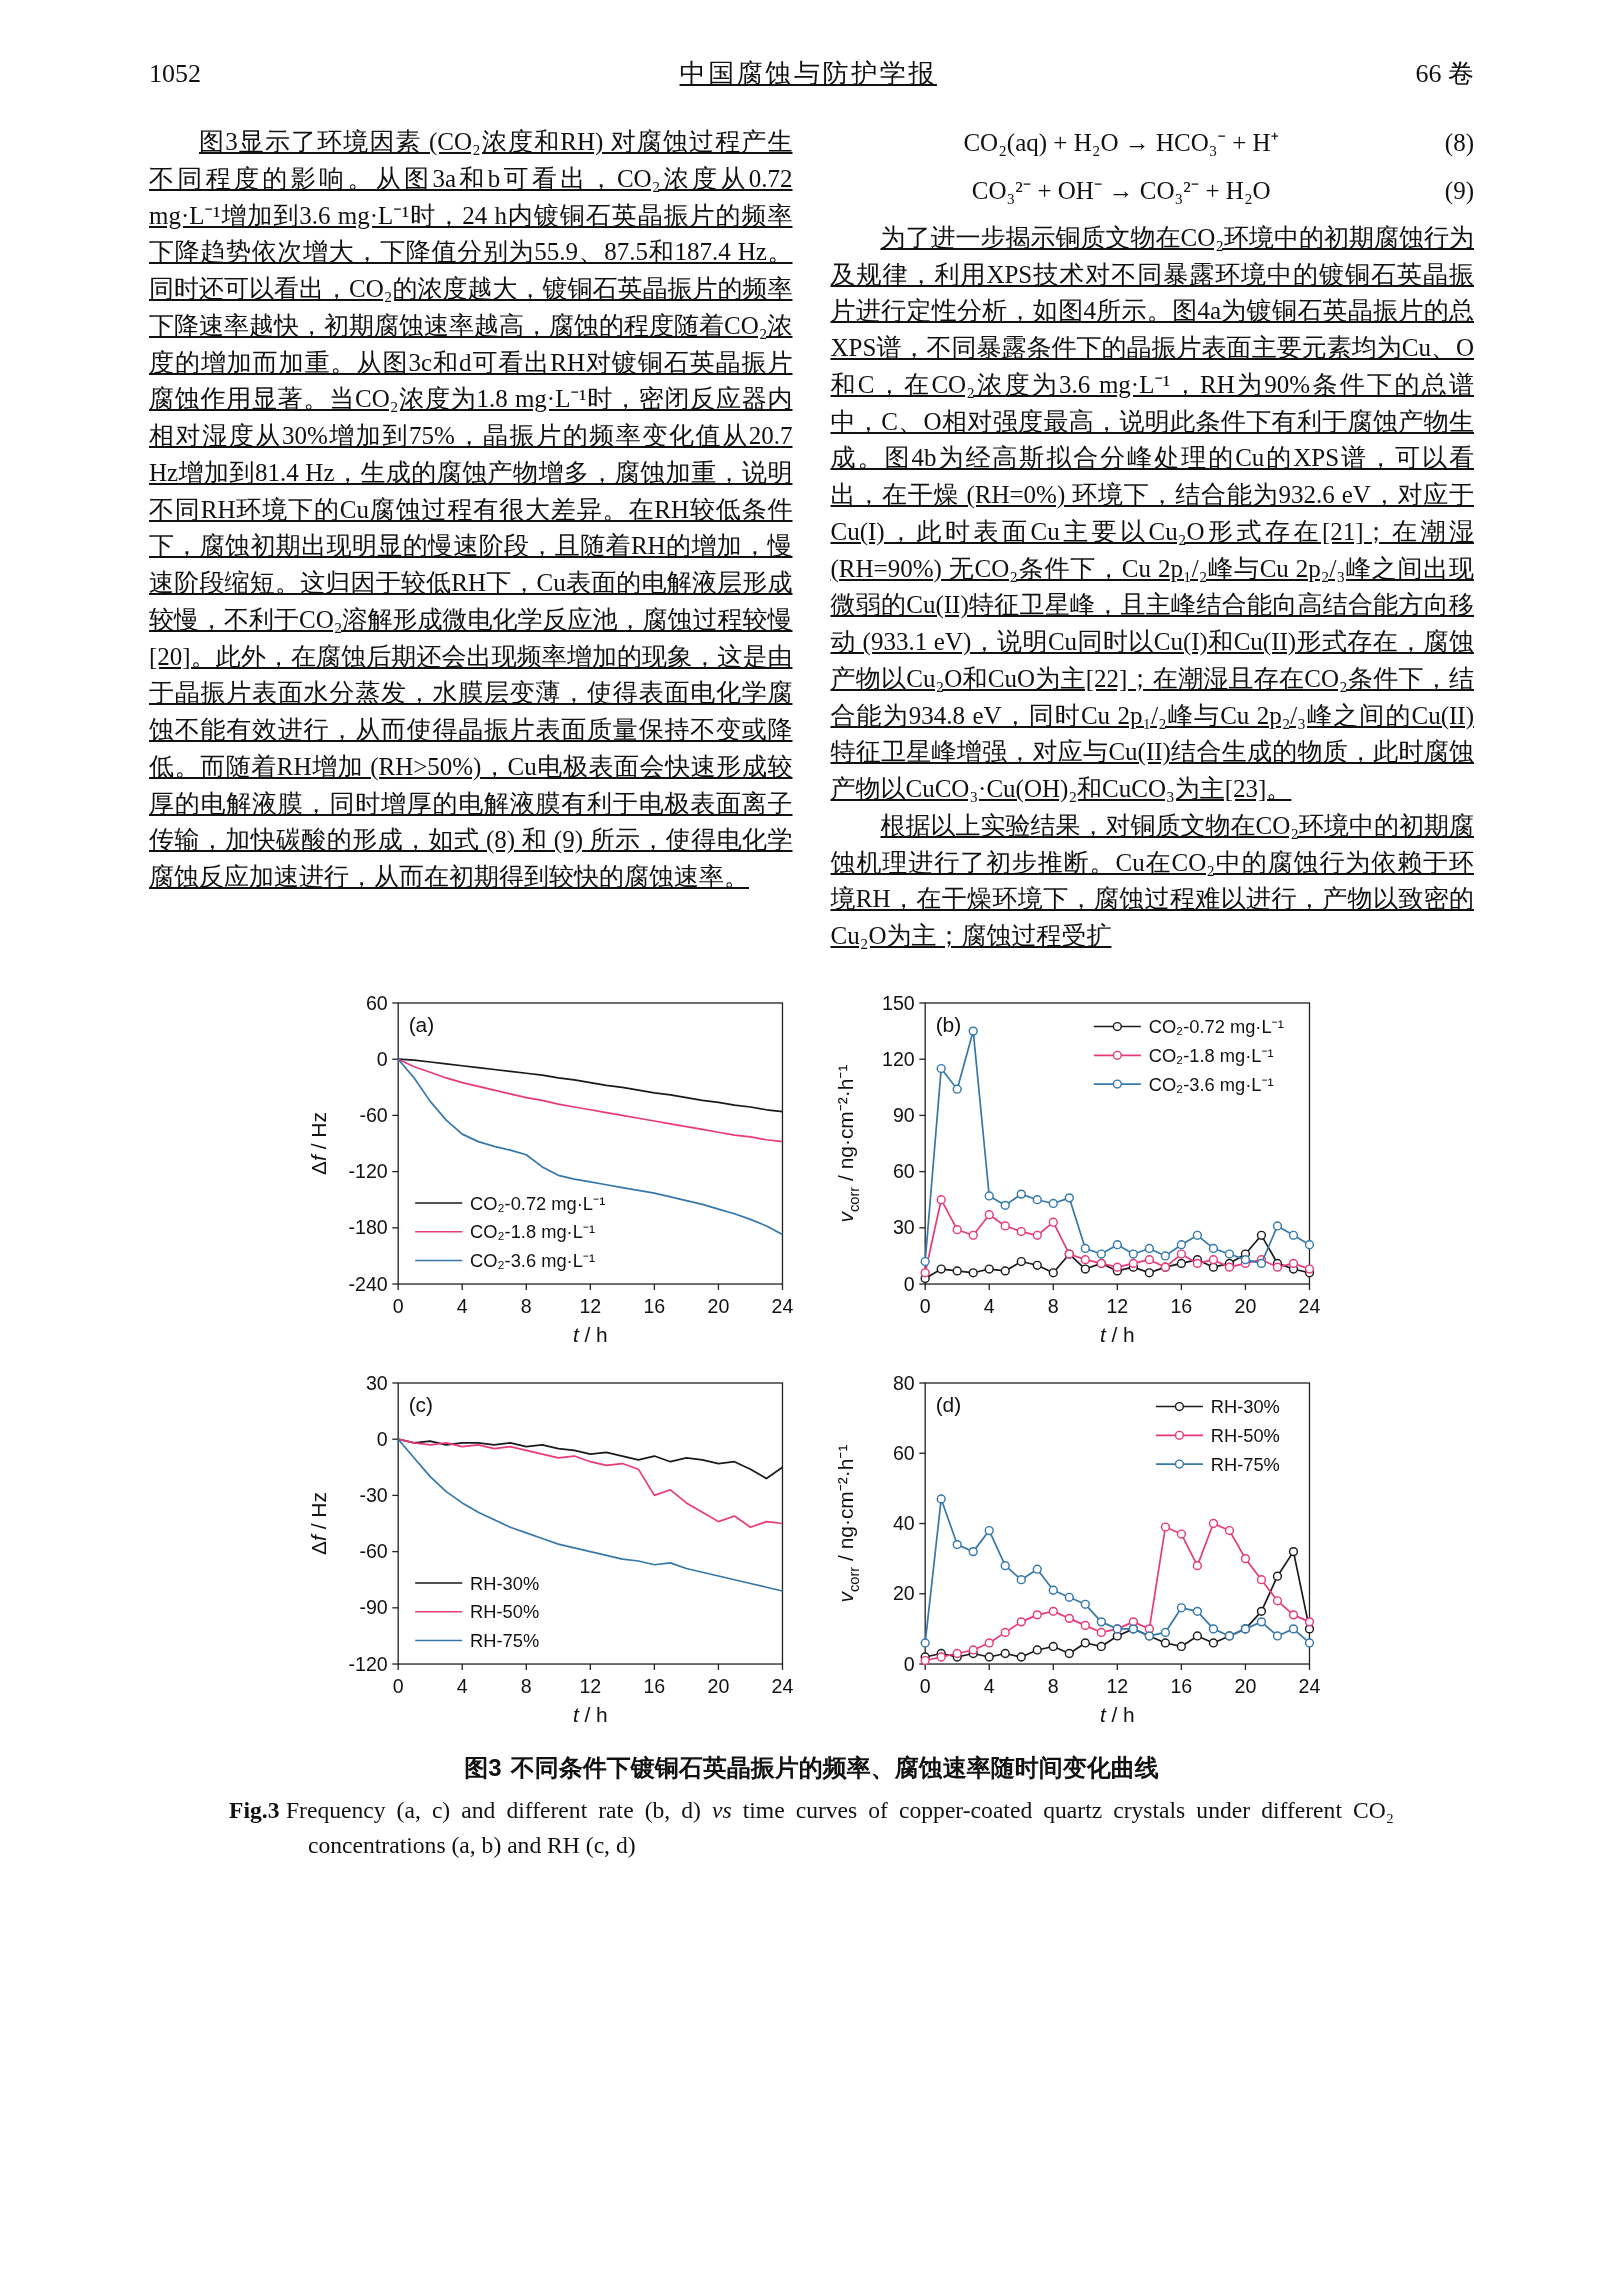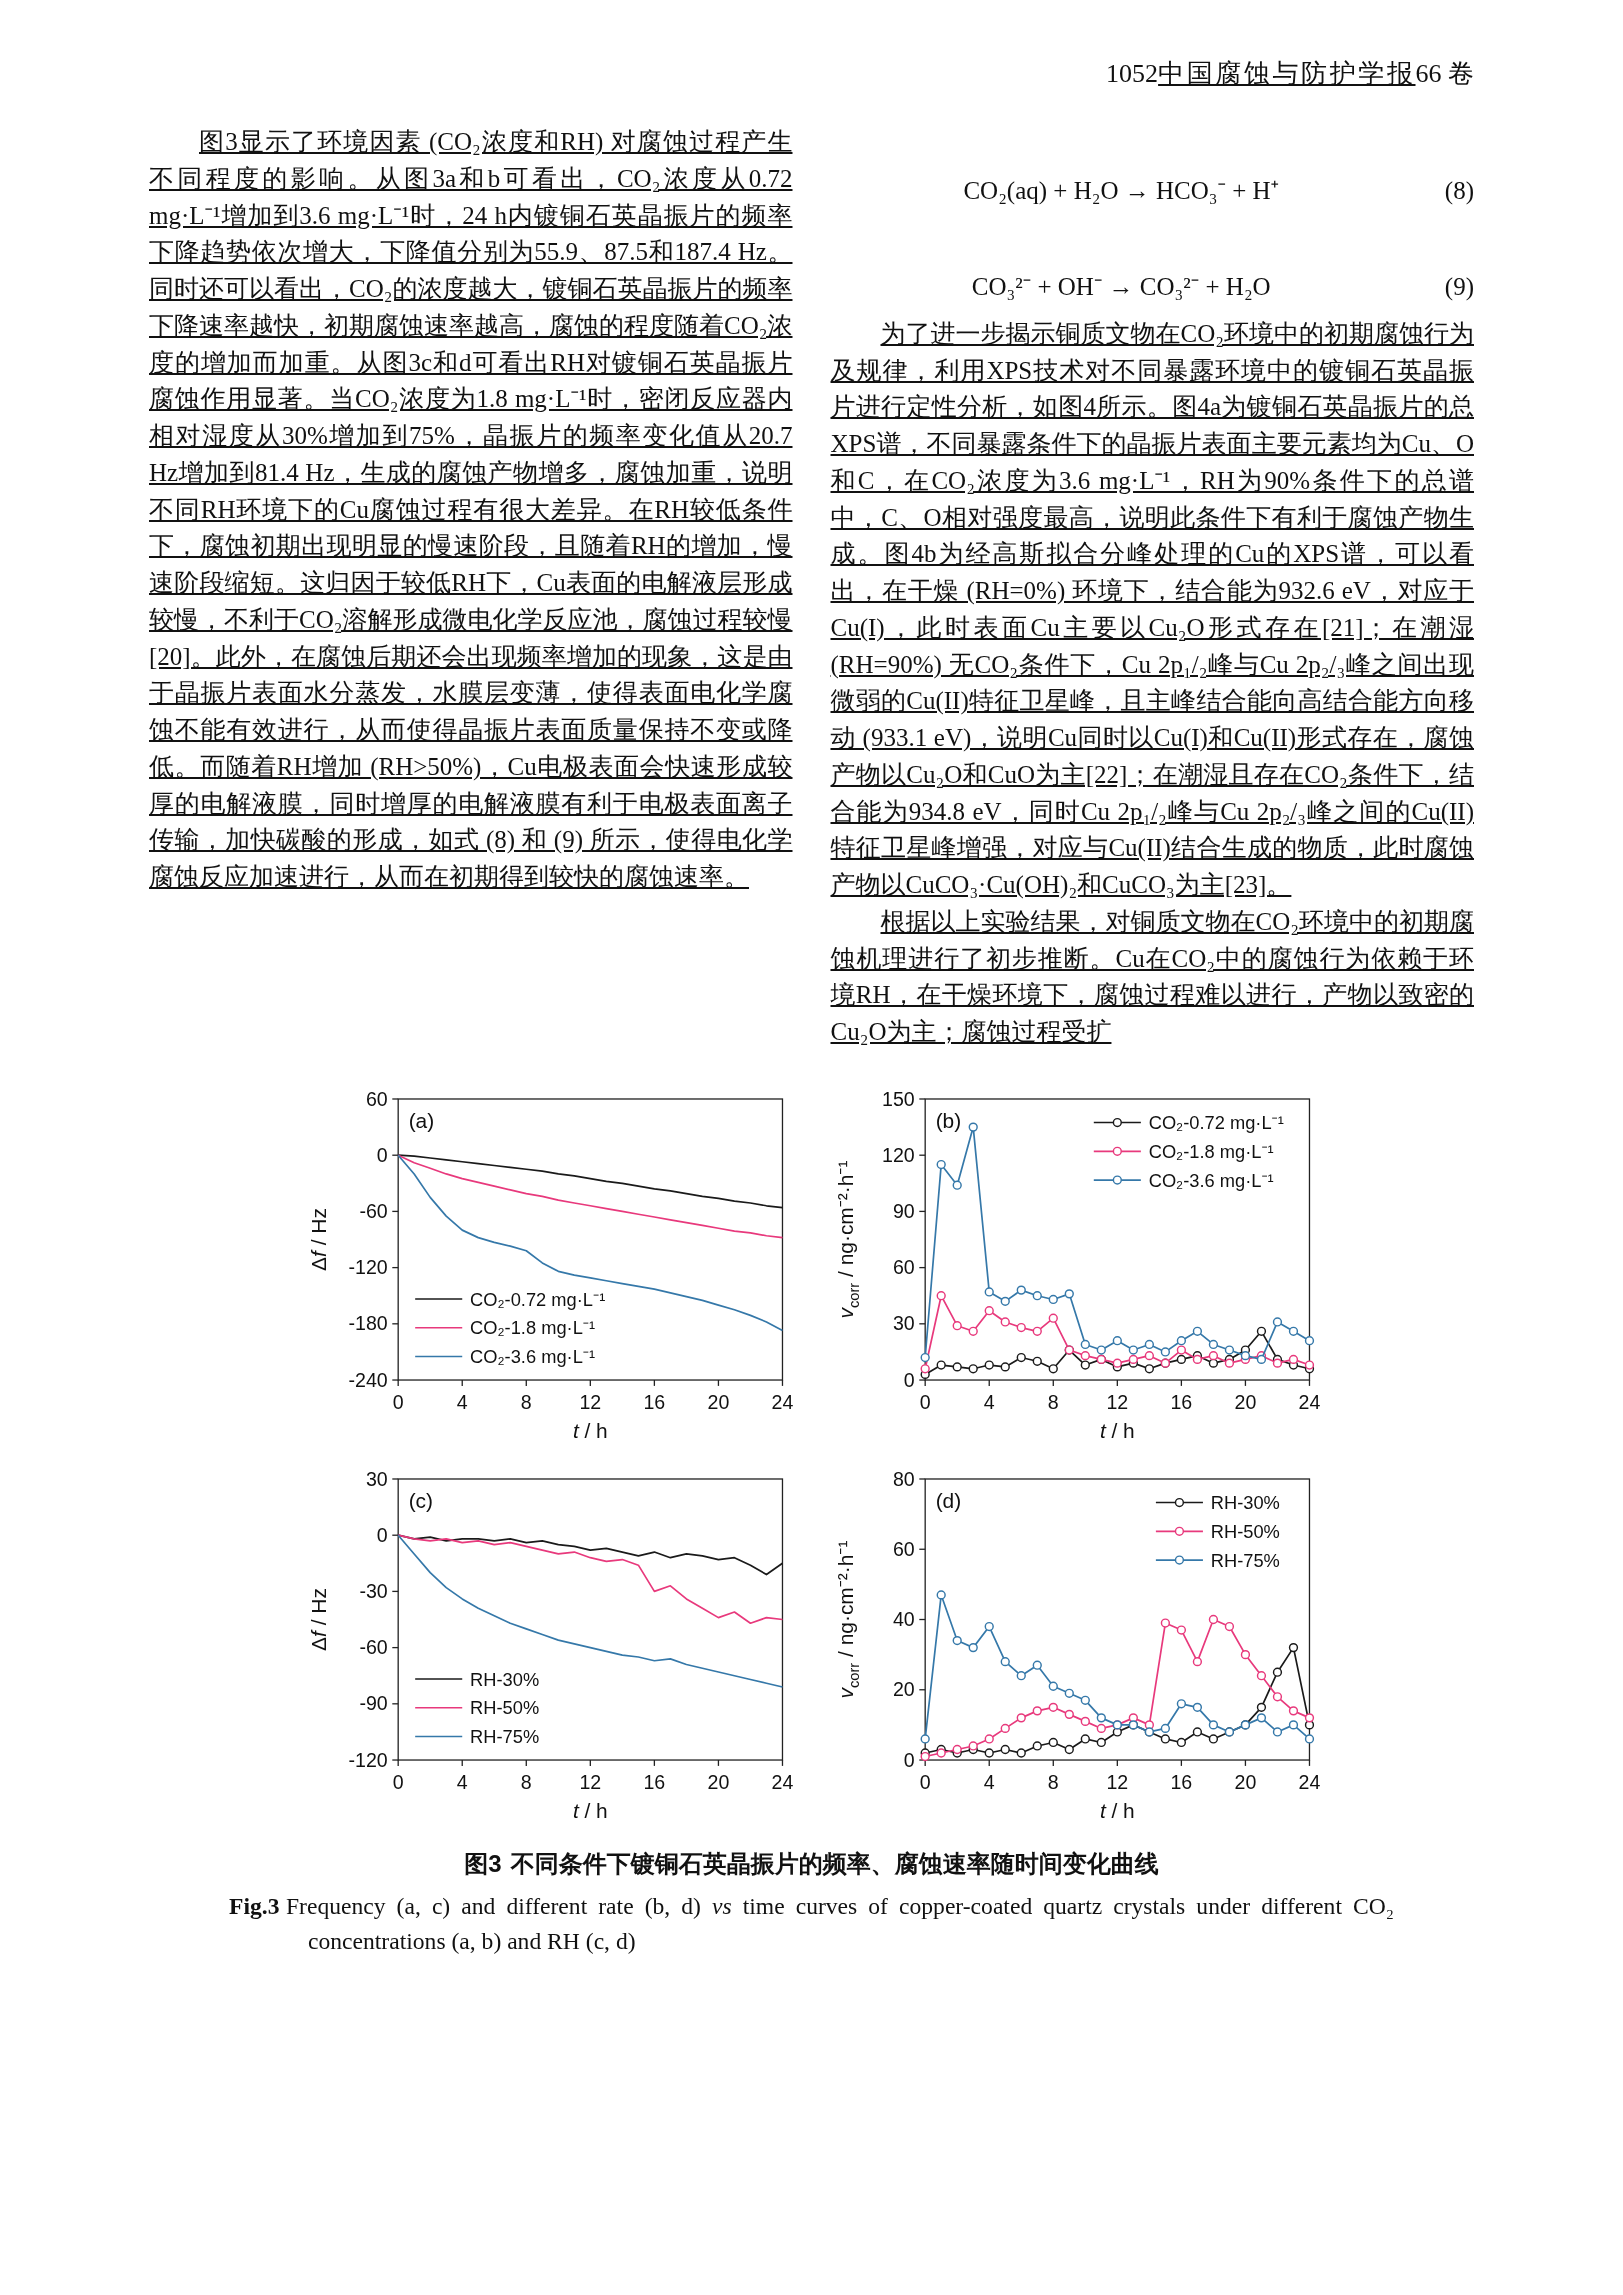--- a/index.html
+++ b/index.html
@@ -4,35 +4,35 @@
 <style>
   * { margin:0; padding:0; box-sizing:border-box; }
   html,body { background:#ffffff; }
   .page {
     position:relative; width:1623px; height:2295px; background:#ffffff;
     padding:56px 149px 0 149px; overflow:hidden; color:#111;
     font-family:"Liberation Serif", serif;
   }
   
   .running-head {
-    display:flex; justify-content:flex-end; align-items:baseline;
+    display:flex; justify-content:space-between; align-items:baseline;
     font-size:26px;
   }
   .running-head .journal { letter-spacing:2.6px;text-decoration:underline; }
   
   .columns { display:flex; gap:38px; margin-top:33px; }
   .col {
     flex:1; font-size:25px; line-height:1.47; text-align:justify;
   }
   .para { text-indent:2em;text-decoration:underline; }
   .para + .para { margin-top:0; }
   
   .equations { margin:1.3px 0 6.5px 0; }
   .eq-row { display:flex; align-items:baseline; font-size:25px; margin-bottom:10.5px; }
-  .eq-formula { flex:1; text-align:center;margin-top:48px; }
+  .eq-formula { flex:1; text-align:center; }
   .eq-num { width:62px; text-align:right; }
   
   .figure-block { margin-top:31px; }
   .charts-grid {
     display:grid; grid-template-columns:497px 497px;
     gap:14.4px 30px; justify-content:center;
   }
   svg.chart { width:497px; height:366px; display:block; }
   .chart text { font-family:"Liberation Sans", sans-serif; }
   .caption-cn {

